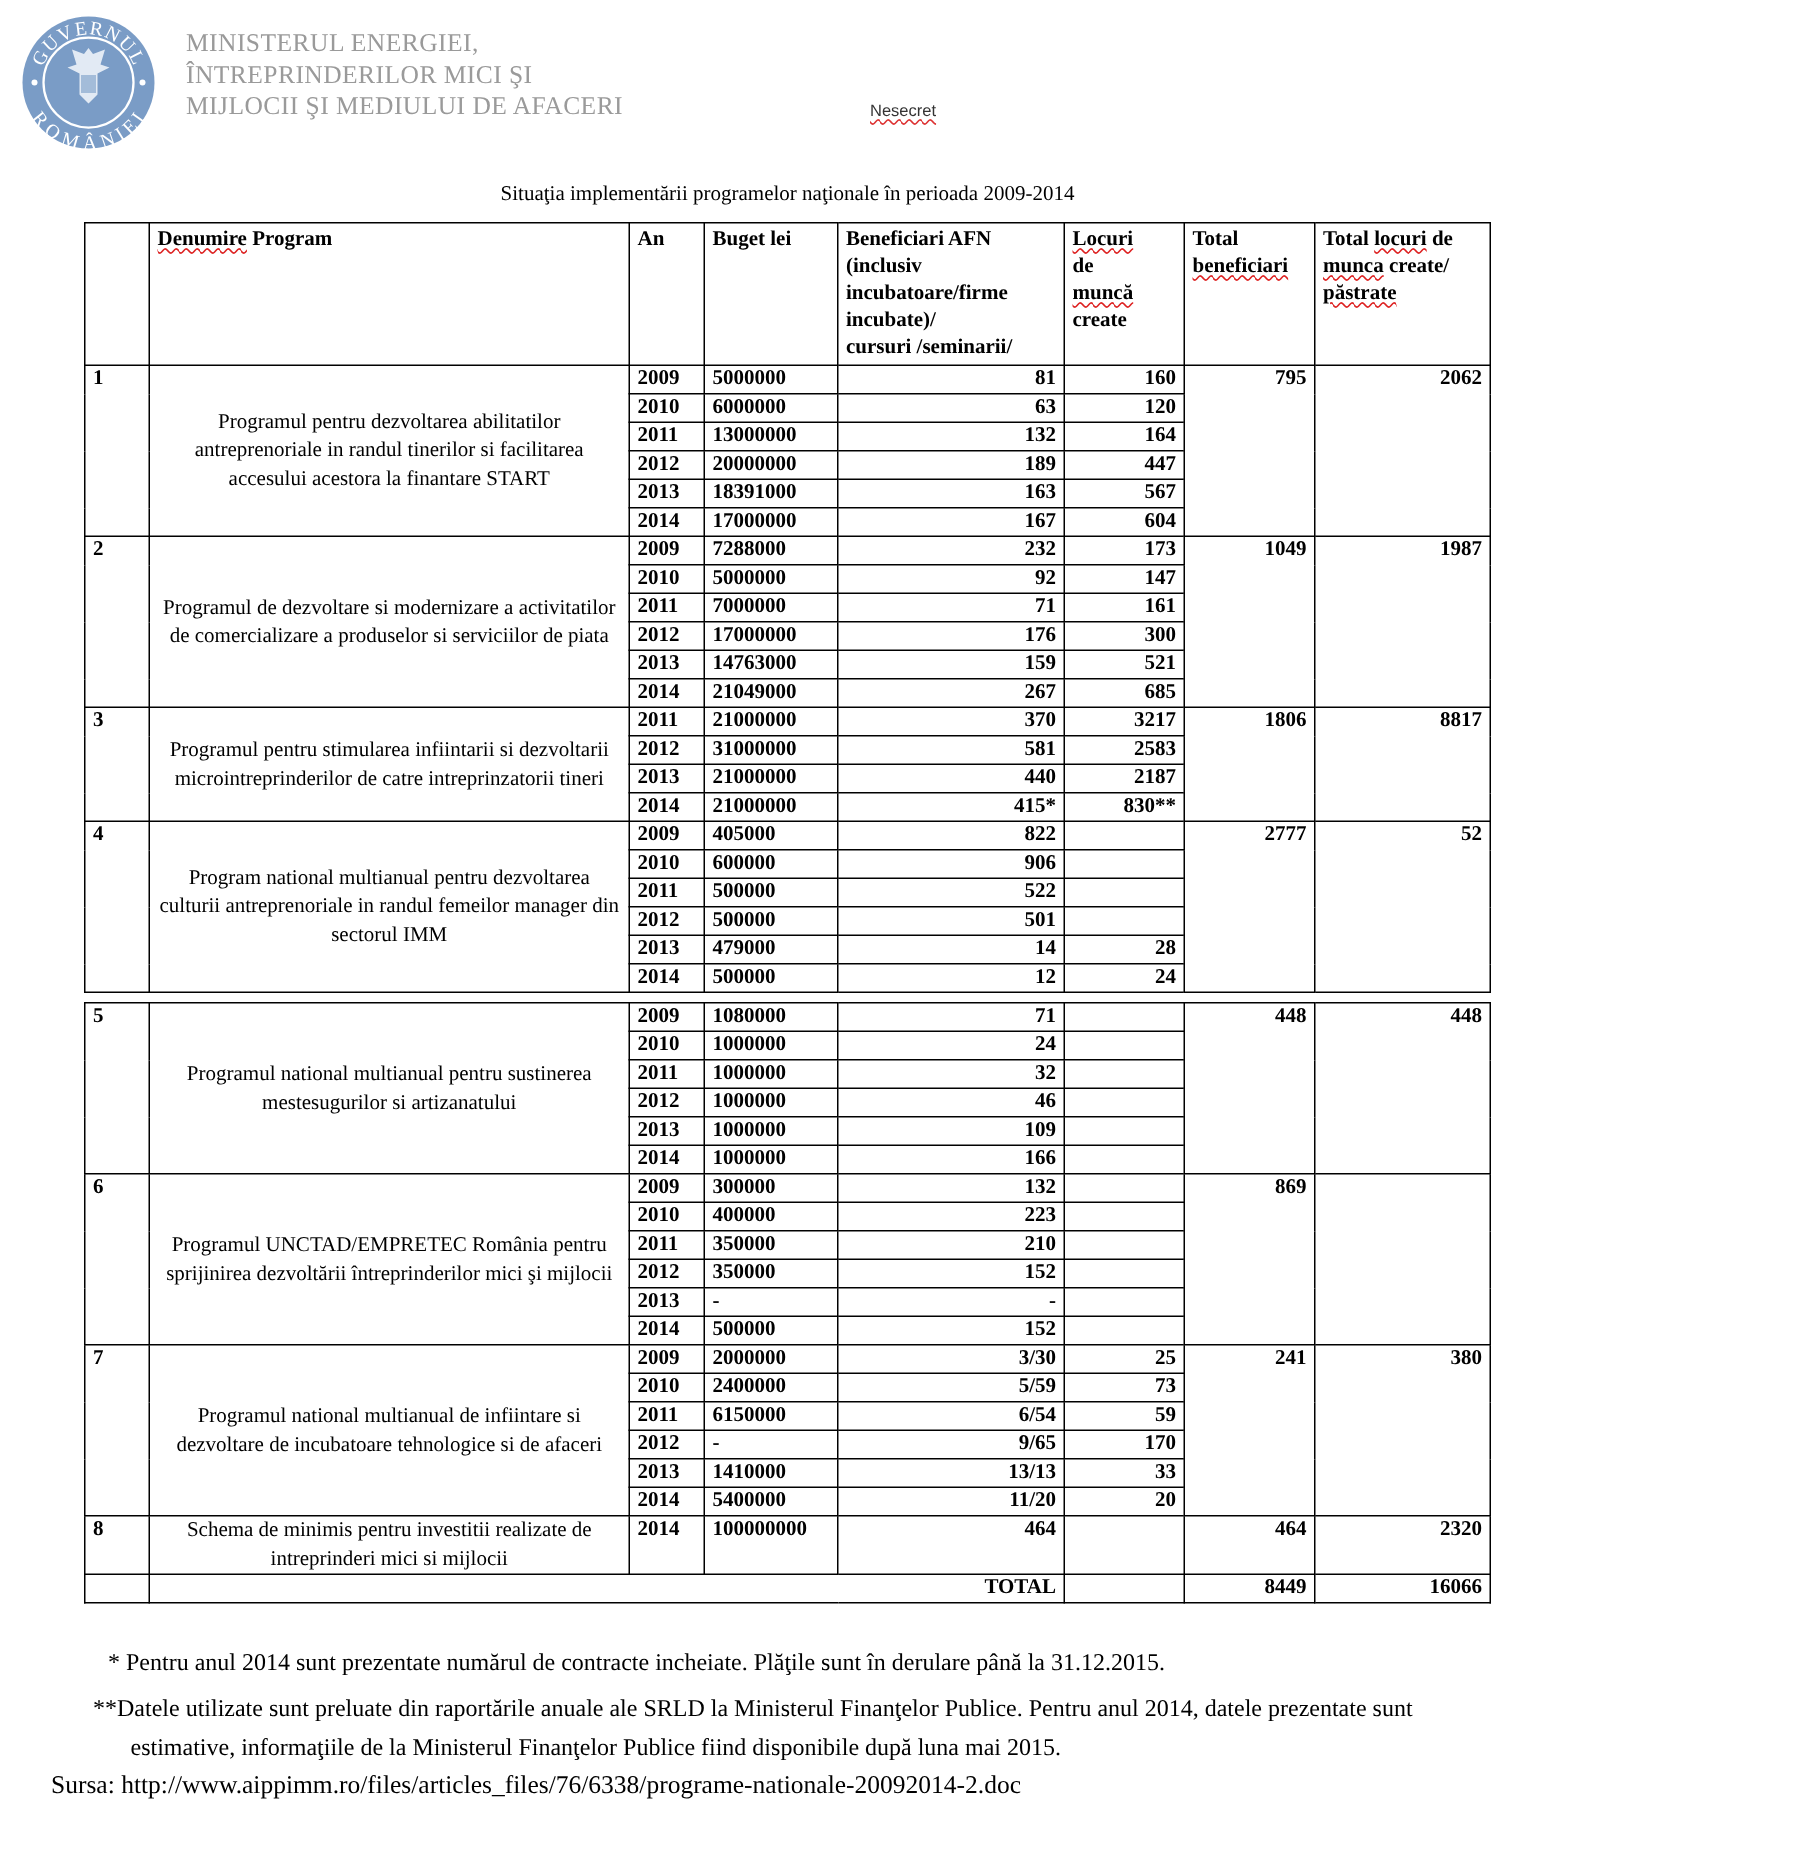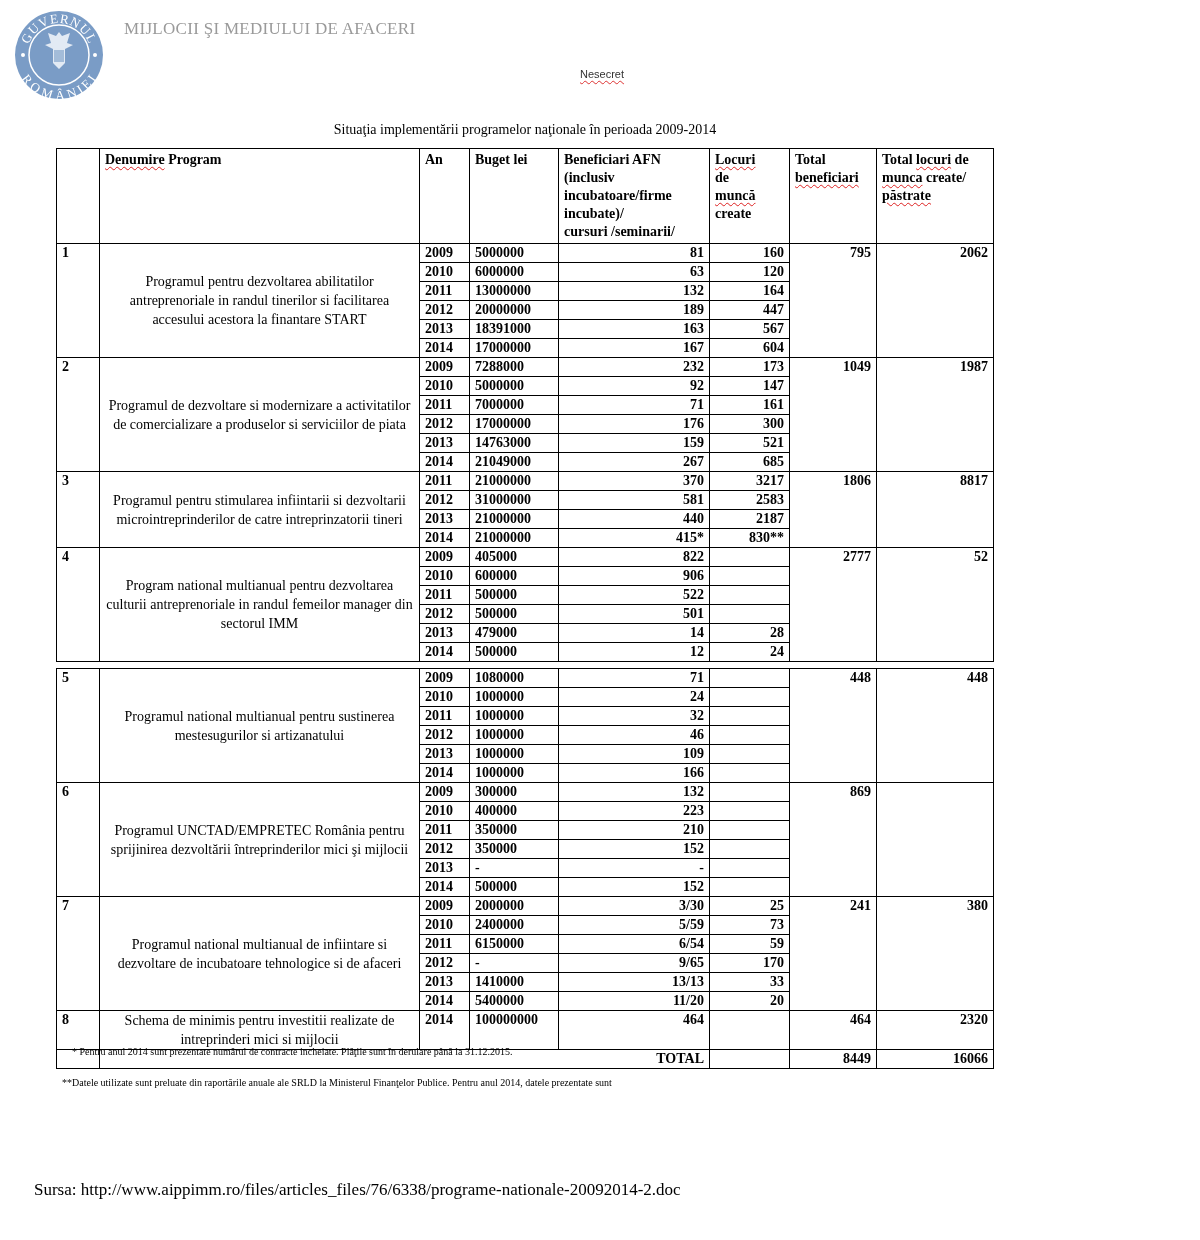--- a/index.html
+++ b/index.html
@@ -12,21 +12,21 @@
   .tbl { position:absolute; left:56px; border-collapse:collapse; font-size:14px; table-layout:fixed; }
   .tbl td { border:1px solid #000; padding:0 5px; vertical-align:top; height:18px; line-height:18px; white-space:nowrap; overflow:hidden; }
   .tbl td.num { text-align:right; font-weight:bold; }
   .tbl td.yr { font-weight:bold; }
   .tbl td.bud { font-weight:bold;margin-left:32px; }
   .tbl td.idx { font-weight:bold; }
   .tbl td.name { vertical-align:middle; text-align:center; white-space:normal; line-height:19px; padding:0 4px; font-size:14px; }
   .tbl td.tot { text-align:right; font-weight:bold; }
   .hdr td { font-weight:bold; white-space:normal; line-height:18px; height:92px; padding-top:2px; }
   .sq { text-decoration:underline wavy #d22; text-decoration-thickness:1px; text-underline-offset:2px; }
-  .notes { position:absolute; left:62px; top:1042px; font-size:10px; width:930px; }
+  .notes { position:absolute; left:62px; top:1099px; font-size:16px; width:930px; }
   .note1 { margin-left:10px; line-height:20px; }
   .note2 { margin-top:8px; line-height:26px; text-align:justify; }
   .note2 .ind { padding-left:25px; }
   .source { position:absolute; left:34px; top:1180px; font-size:17px; }
 </style>
 </head>
 <body>
 
 <div class="logo">
   <svg width="90" height="90" viewBox="0 0 90 90">
@@ -38,20 +38,22 @@
     </defs>
     <text font-family="Liberation Serif, serif" font-size="13" fill="#fff" letter-spacing="1"><textPath href="#arcTop" startOffset="50%" text-anchor="middle">GUVERNUL</textPath></text>
     <text font-family="Liberation Serif, serif" font-size="13" fill="#fff" letter-spacing="1"><textPath href="#arcBot" startOffset="50%" text-anchor="middle" dominant-baseline="hanging">ROMÂNIEI</textPath></text>
     <circle cx="9" cy="45" r="2" fill="#fff"></circle>
     <circle cx="81" cy="45" r="2" fill="#fff"></circle>
     <path d="M45 22 l3 4 l8 -3 l-3 10 l6 2 l-8 4 v14 l-6 6 l-6 -6 v-14 l-8 -4 l6 -2 l-3 -10 l8 3 z" fill="#e8eef7" opacity="0.95"></path>
     <rect x="40" y="40" width="10" height="12" fill="#7a9cc6" opacity="0.6"></rect>
   </svg>
 </div>
 <div class="ministry">
+  <div>MINISTERUL ENERGIEI,</div>
+  <div>ÎNTREPRINDERILOR MICI ŞI</div>
   <div>MIJLOCII ŞI MEDIULUI DE AFACERI</div>
 </div>
 <div class="nesecret">Nesecret</div>
 
 <div class="doc-title">Situaţia implementării programelor naţionale în perioada 2009-2014</div>
 
 <table class="tbl" id="tblA" style="top:148px;">
   <colgroup>
     <col style="width:43px">
       <col style="width:320px">
@@ -375,16 +377,17 @@
         <td class="tot">8449</td>
         <td class="tot">16066</td>
       </tr>
     </tbody>
 </table>
 
 <div class="notes">
   <div class="note1">* Pentru anul 2014 sunt prezentate numărul de contracte incheiate. Plăţile sunt în derulare  până la 31.12.2015.</div>
   <div class="note2">
     <div>**Datele utilizate sunt preluate din raportările anuale ale SRLD la  Ministerul Finanţelor Publice. Pentru anul 2014, datele prezentate sunt</div>
+    <div class="ind">estimative, informaţiile de la  Ministerul Finanţelor Publice fiind disponibile după luna mai 2015.</div>
   </div>
 </div>
 
 <div class="source">Sursa: http://www.aippimm.ro/files/articles_files/76/6338/programe-nationale-20092014-2.doc</div>
 
 </body></html>

